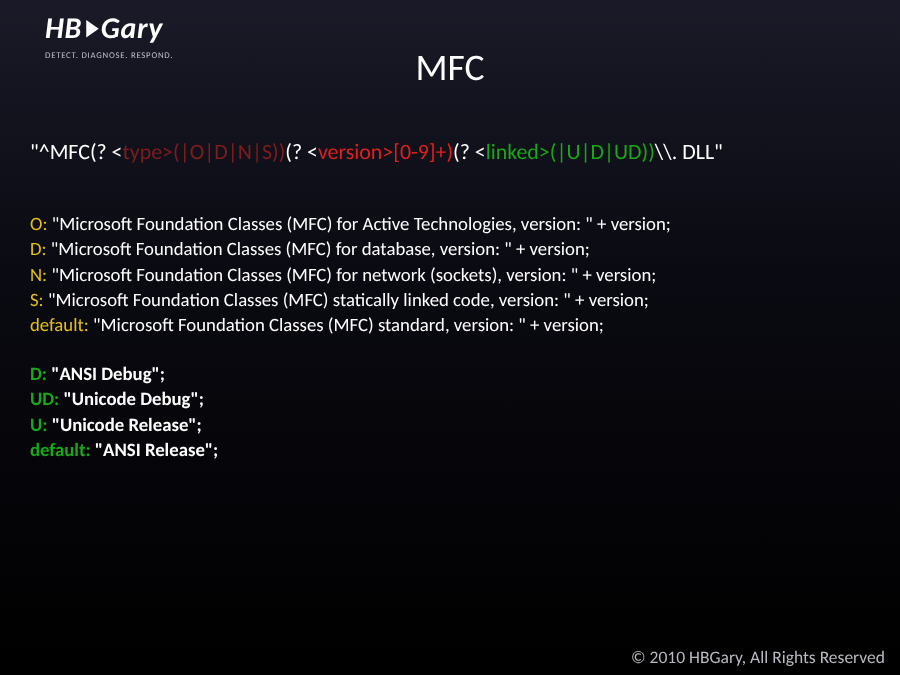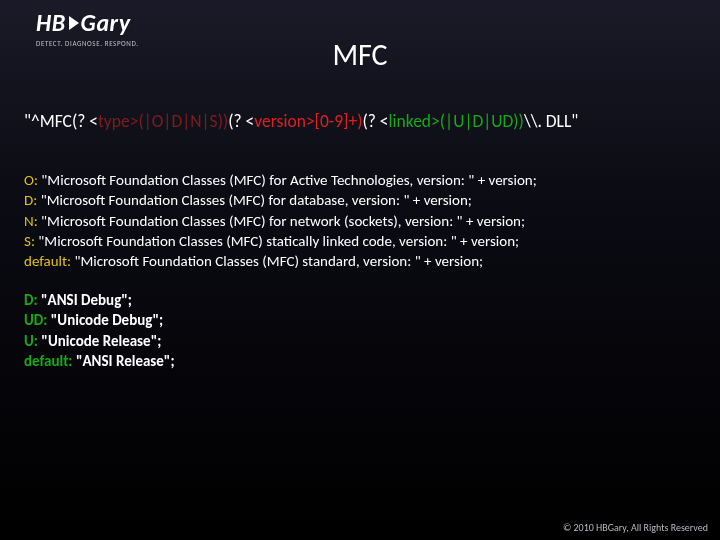--- a/index.html
+++ b/index.html
@@ -83,21 +83,21 @@
     line-height: 1.35;
     color: #fff;
     font-weight: 600;
   }
   .debug-block .dkey { color: #18a818; }
   .debug-block .drow { white-space: nowrap; }
   .footer {
     position: absolute;
     bottom: 6px;
     right: 12px;
-    font-size: 10px;
+    font-size: 14px;
     color: #b8b8c0;
   }
 </style>
 </head>
 <body>
 
 <div class="logo">
   <span class="logo-main">
     <span>HB</span>
     <span class="logo-arrow"></span>

